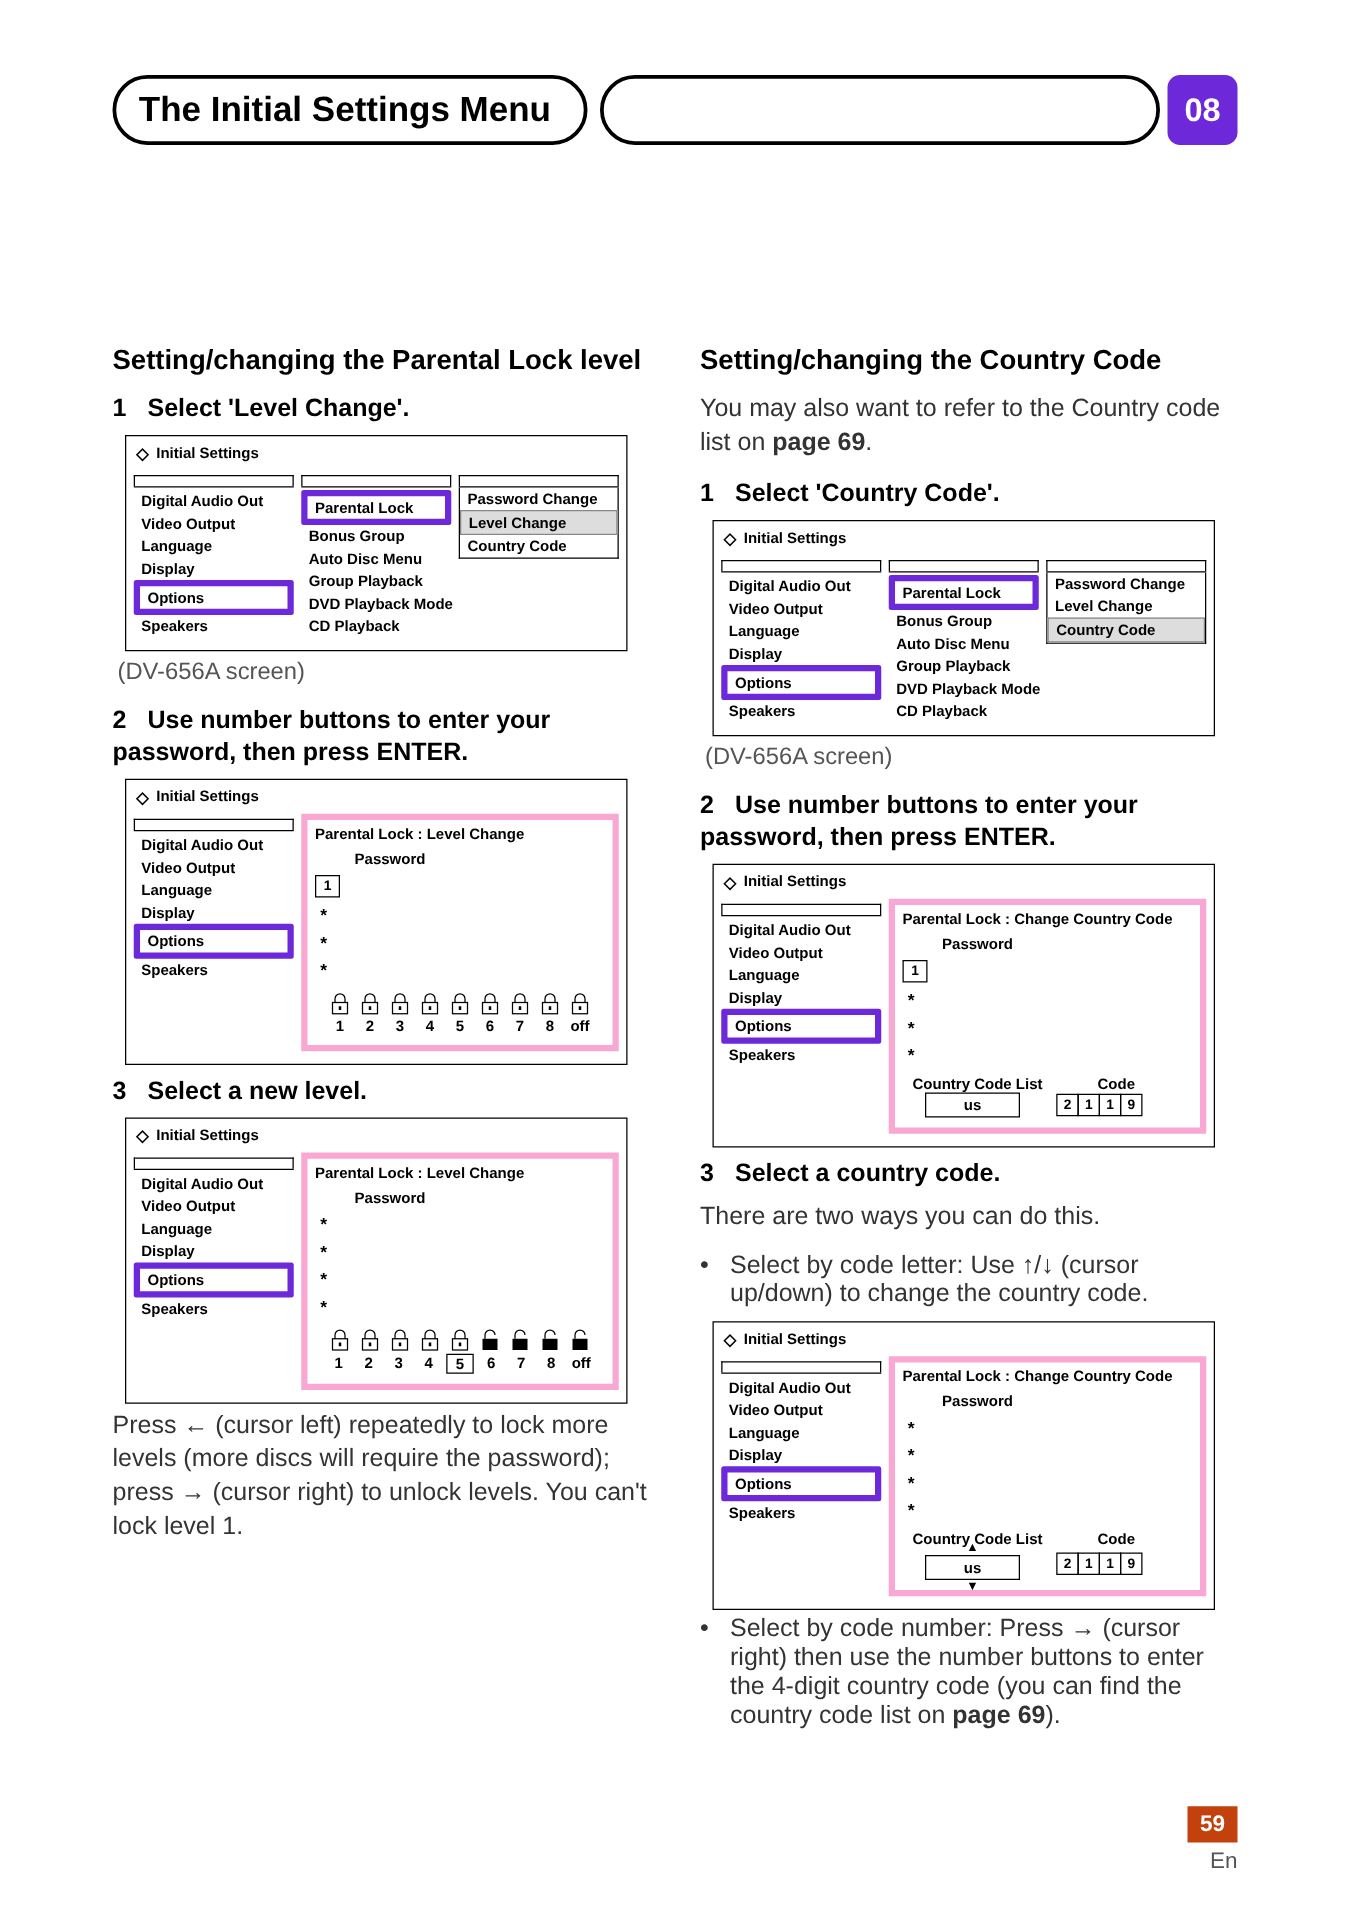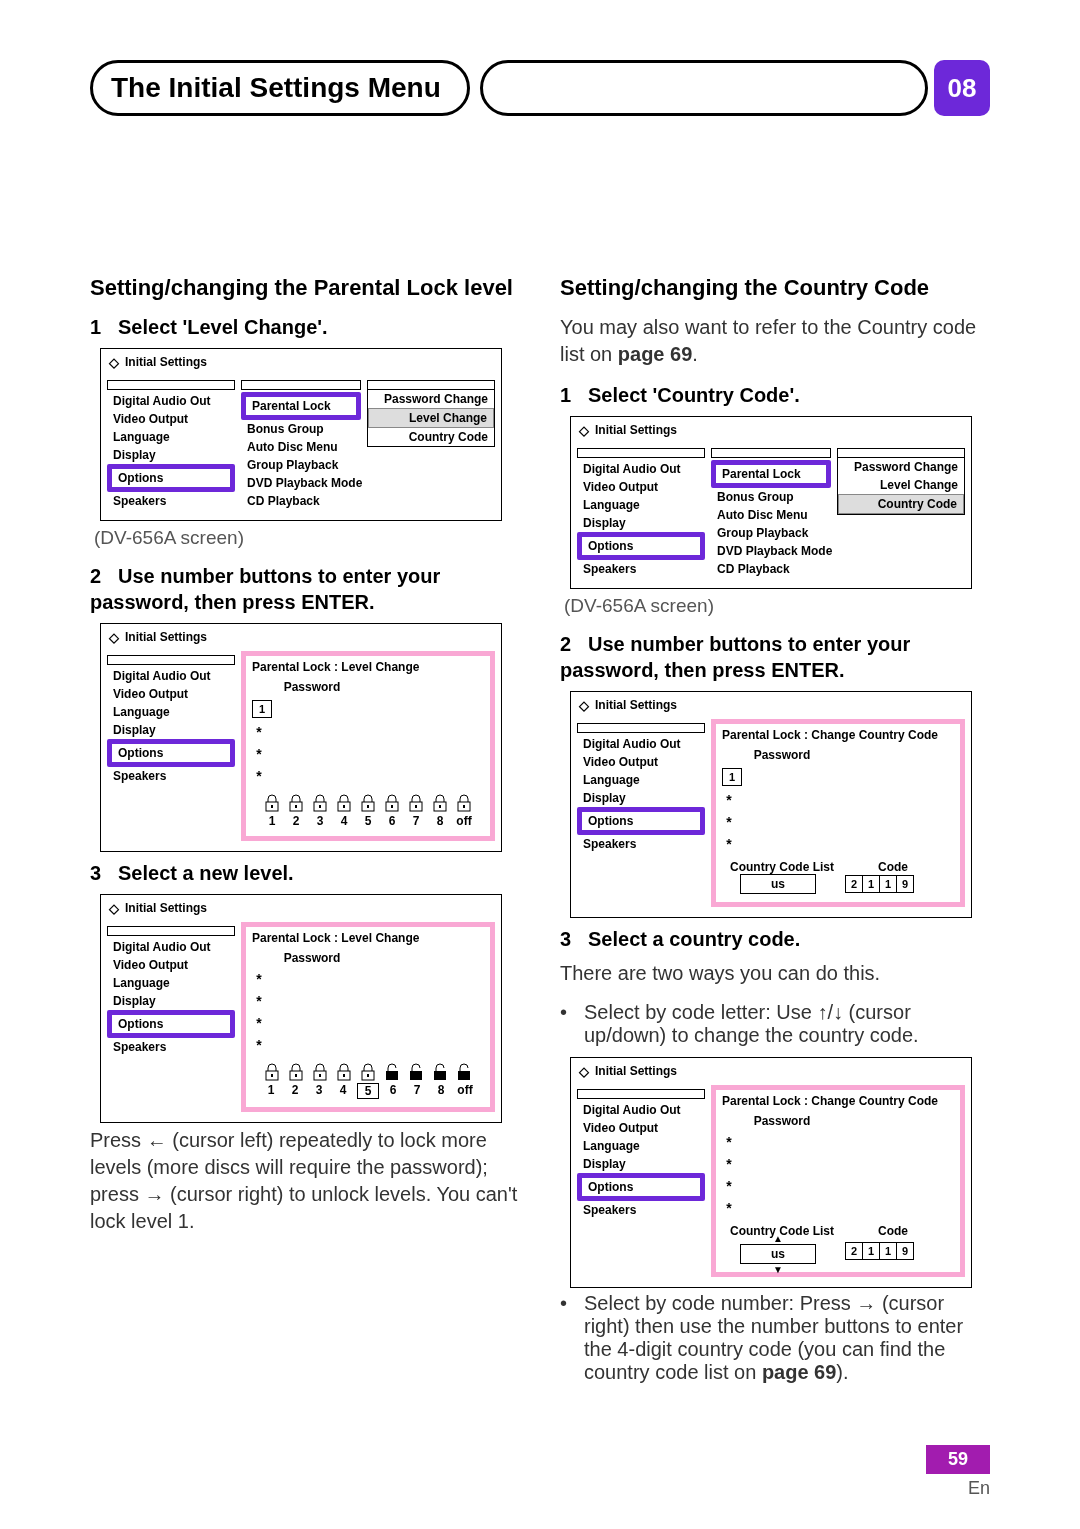--- a/index.html
+++ b/index.html
@@ -63,21 +63,21 @@
   .osd-left { width: 128px; }
   .osd-mid { width: 120px; }
   .osd-right { flex: 1; }
   .osd-box-top { border: 1px solid #000; border-bottom: none; height: 8px; margin-top: 4px; }
   .osd-rule { border-top: 1px solid #000; }
   .osd-list { padding: 2px 0 0 0; }
   .osd-item { padding: 2px 6px; white-space: nowrap; }
   .osd-item.sel { border: 5px solid #6d28d9; border-radius: 2px; }
   .osd-item.hl { background: #ddd; border: 1px solid #888; }
   .osd-mid .osd-box, .osd-right .osd-box {
-    border: 1px solid #000; padding: 0; text-align: right;
+    border: 1px solid #000; padding: 0;
   }
   
   .osd-pane {
     flex: 1; border: 5px solid #f9a8d4; padding: 4px 6px 8px 6px;
     min-height: 100px;
   }
   .osd-pane .pane-title { font-weight: bold; font-size: 12px; margin-bottom: 6px; }
   .pwd-row { display: flex; align-items: flex-start; gap: 6px; margin: 4px 0 8px 0; flex-direction: column; }
   .pwd-row .label { width: 120px; text-align: center; }
   .pwd-row .dig { width: 18px; height: 16px; border: 1px solid #000;
@@ -97,21 +97,21 @@
     display: inline-block; position: relative;
   }
   .cc-arrows { position: absolute; left: 50%; transform: translateX(-50%); font-size: 10px;}
   .cc-arrows.up { top: -12px; }
   .cc-arrows.down { bottom: -12px; }
   .code-boxes { display:flex; gap:0; }
   .code-boxes .d { width: 16px; height: 16px; border: 1px solid #000; margin-left:-1px;
                    display:flex;align-items:center;justify-content:center;font-size:11px; }
   
   .footer { position:absolute; bottom: 30px; right: 90px; text-align:right; }
-  .footer .pg { background:#a21caf;color:#fff;padding:4px 22px;font-weight:bold;font-size:18px;display:inline-block; }
+  .footer .pg { background:#c2410c;color:#fff;padding:4px 10px;font-weight:bold;font-size:18px;display:inline-block; }
   .footer .lang { font-size:18px; color:#555; margin-top:4px; }
 </style>
 </head>
 <body>
 
 <div class="page">
 
   <div class="header-row">
     <div class="title-pill">
       <span>The Initial Settings Menu</span>

